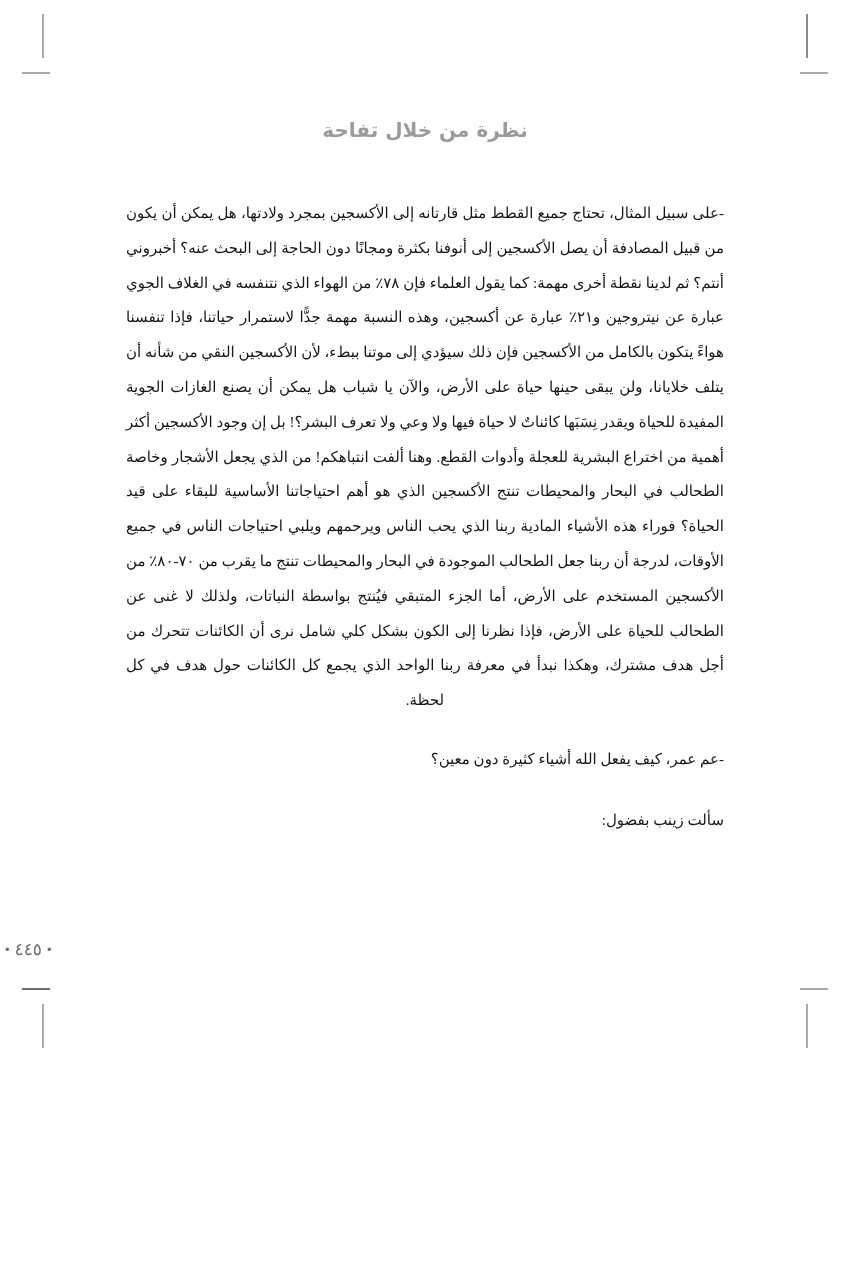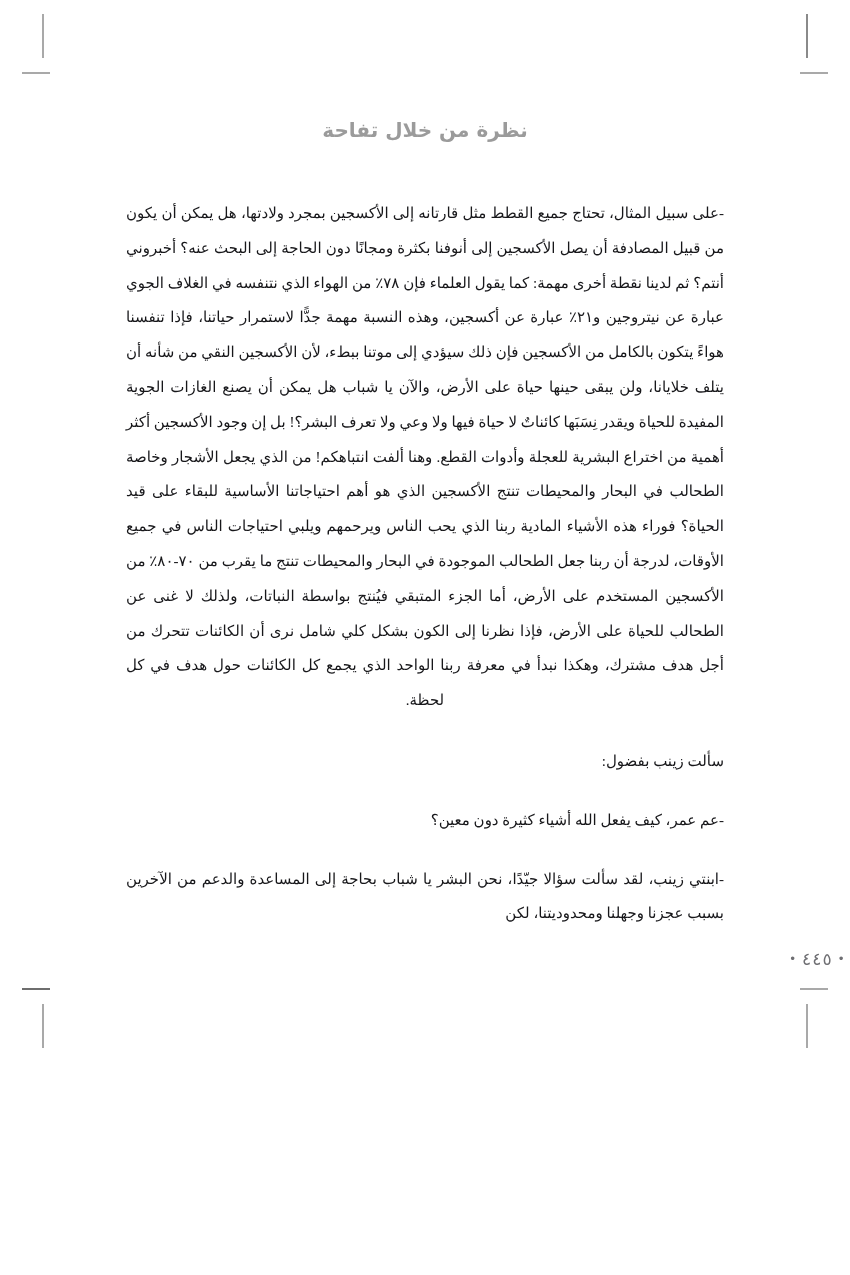--- a/index.html
+++ b/index.html
@@ -74,28 +74,28 @@
   .para.justify-all {
     text-align-last: center;
   }
   .para.justify-start-last {
     text-align-last: right;
   }
 
   
   #folio {
     position: absolute;
-    bottom: 92px;
+    bottom: 102px;
     left: 0;
     right: 0;
-    text-align: right;
+    text-align: left;
     color: #6f6f73;
     font-size: 17px;
     letter-spacing: 3px;
-    font-family: Liberation Mono, monospace;
+    font-family: Liberation Sans, sans-serif;
     direction: rtl;
   }
   #folio .dot {
     font-size: 13px;
     vertical-align: middle;
     padding: 0 5px;
   }
   #folio .num {
     vertical-align: middle;
   }
@@ -113,25 +113,24 @@
   <div class="crop crop-h crop-bl-h"></div>
   <div class="crop crop-v crop-br-v"></div>
   <div class="crop crop-h crop-br-h"></div>
 
   <div id="running-header">نظرة من خلال تفاحة</div>
 
   <div id="text-block">
 
     <p class="para justify-all">-على سبيل المثال، تحتاج جميع القطط مثل قارتانه إلى الأكسجين بمجرد ولادتها، هل يمكن أن يكون من قبيل المصادفة أن يصل الأكسجين إلى أنوفنا بكثرة ومجانًا دون الحاجة إلى البحث عنه؟ أخبروني أنتم؟ ثم لدينا نقطة أخرى مهمة: كما يقول العلماء فإن ٧٨٪ من الهواء الذي نتنفسه في الغلاف الجوي عبارة عن نيتروجين و٢١٪ عبارة عن أكسجين، وهذه النسبة مهمة جدًّا لاستمرار حياتنا، فإذا تنفسنا هواءً يتكون بالكامل من الأكسجين فإن ذلك سيؤدي إلى موتنا ببطء، لأن الأكسجين النقي من شأنه أن يتلف خلايانا، ولن يبقى حينها حياة على الأرض، والآن يا شباب هل يمكن أن يصنع الغازات الجوية المفيدة للحياة ويقدر نِسَبَها كائناتٌ لا حياة فيها ولا وعي ولا تعرف البشر؟! بل إن وجود الأكسجين أكثر أهمية من اختراع البشرية للعجلة وأدوات القطع. وهنا ألفت انتباهكم! من الذي يجعل الأشجار وخاصة الطحالب في البحار والمحيطات تنتج الأكسجين الذي هو أهم احتياجاتنا الأساسية للبقاء على قيد الحياة؟ فوراء هذه الأشياء المادية ربنا الذي يحب الناس ويرحمهم ويلبي احتياجات الناس في جميع الأوقات، لدرجة أن ربنا جعل الطحالب الموجودة في البحار والمحيطات تنتج ما يقرب من ٧٠-٨٠٪ من الأكسجين المستخدم على الأرض، أما الجزء المتبقي فيُنتج بواسطة النباتات، ولذلك لا غنى عن الطحالب للحياة على الأرض، فإذا نظرنا إلى الكون بشكل كلي شامل نرى أن الكائنات تتحرك من أجل هدف مشترك، وهكذا نبدأ في معرفة ربنا الواحد الذي يجمع كل الكائنات حول هدف في كل لحظة.</p>
 
+    <p class="para justify-start-last para-gap-med">-عم عمر، كيف يفعل الله أشياء كثيرة دون معين؟</p>
+
     <p class="para justify-start-last para-gap-large">سألت زينب بفضول:</p>
 
-    <p class="para justify-start-last para-gap-med">-عم عمر، كيف يفعل الله أشياء كثيرة دون معين؟</p>
-
-    <p class="para justify-start-last para-gap-med">-ابنتي زينب، لقد سألت سؤالا جيّدًا، نحن البشر يا شباب بحاجة إلى المساعدة والدعم من الآخرين بسبب عجزنا وجهلنا ومحدوديتنا، لكن</p>
 
   </div>
 
   <div id="folio">
     <span class="dot">•</span><span class="num">٤٤٥</span><span class="dot">•</span>
   </div>
 
 </div>
 
 </body></html>

